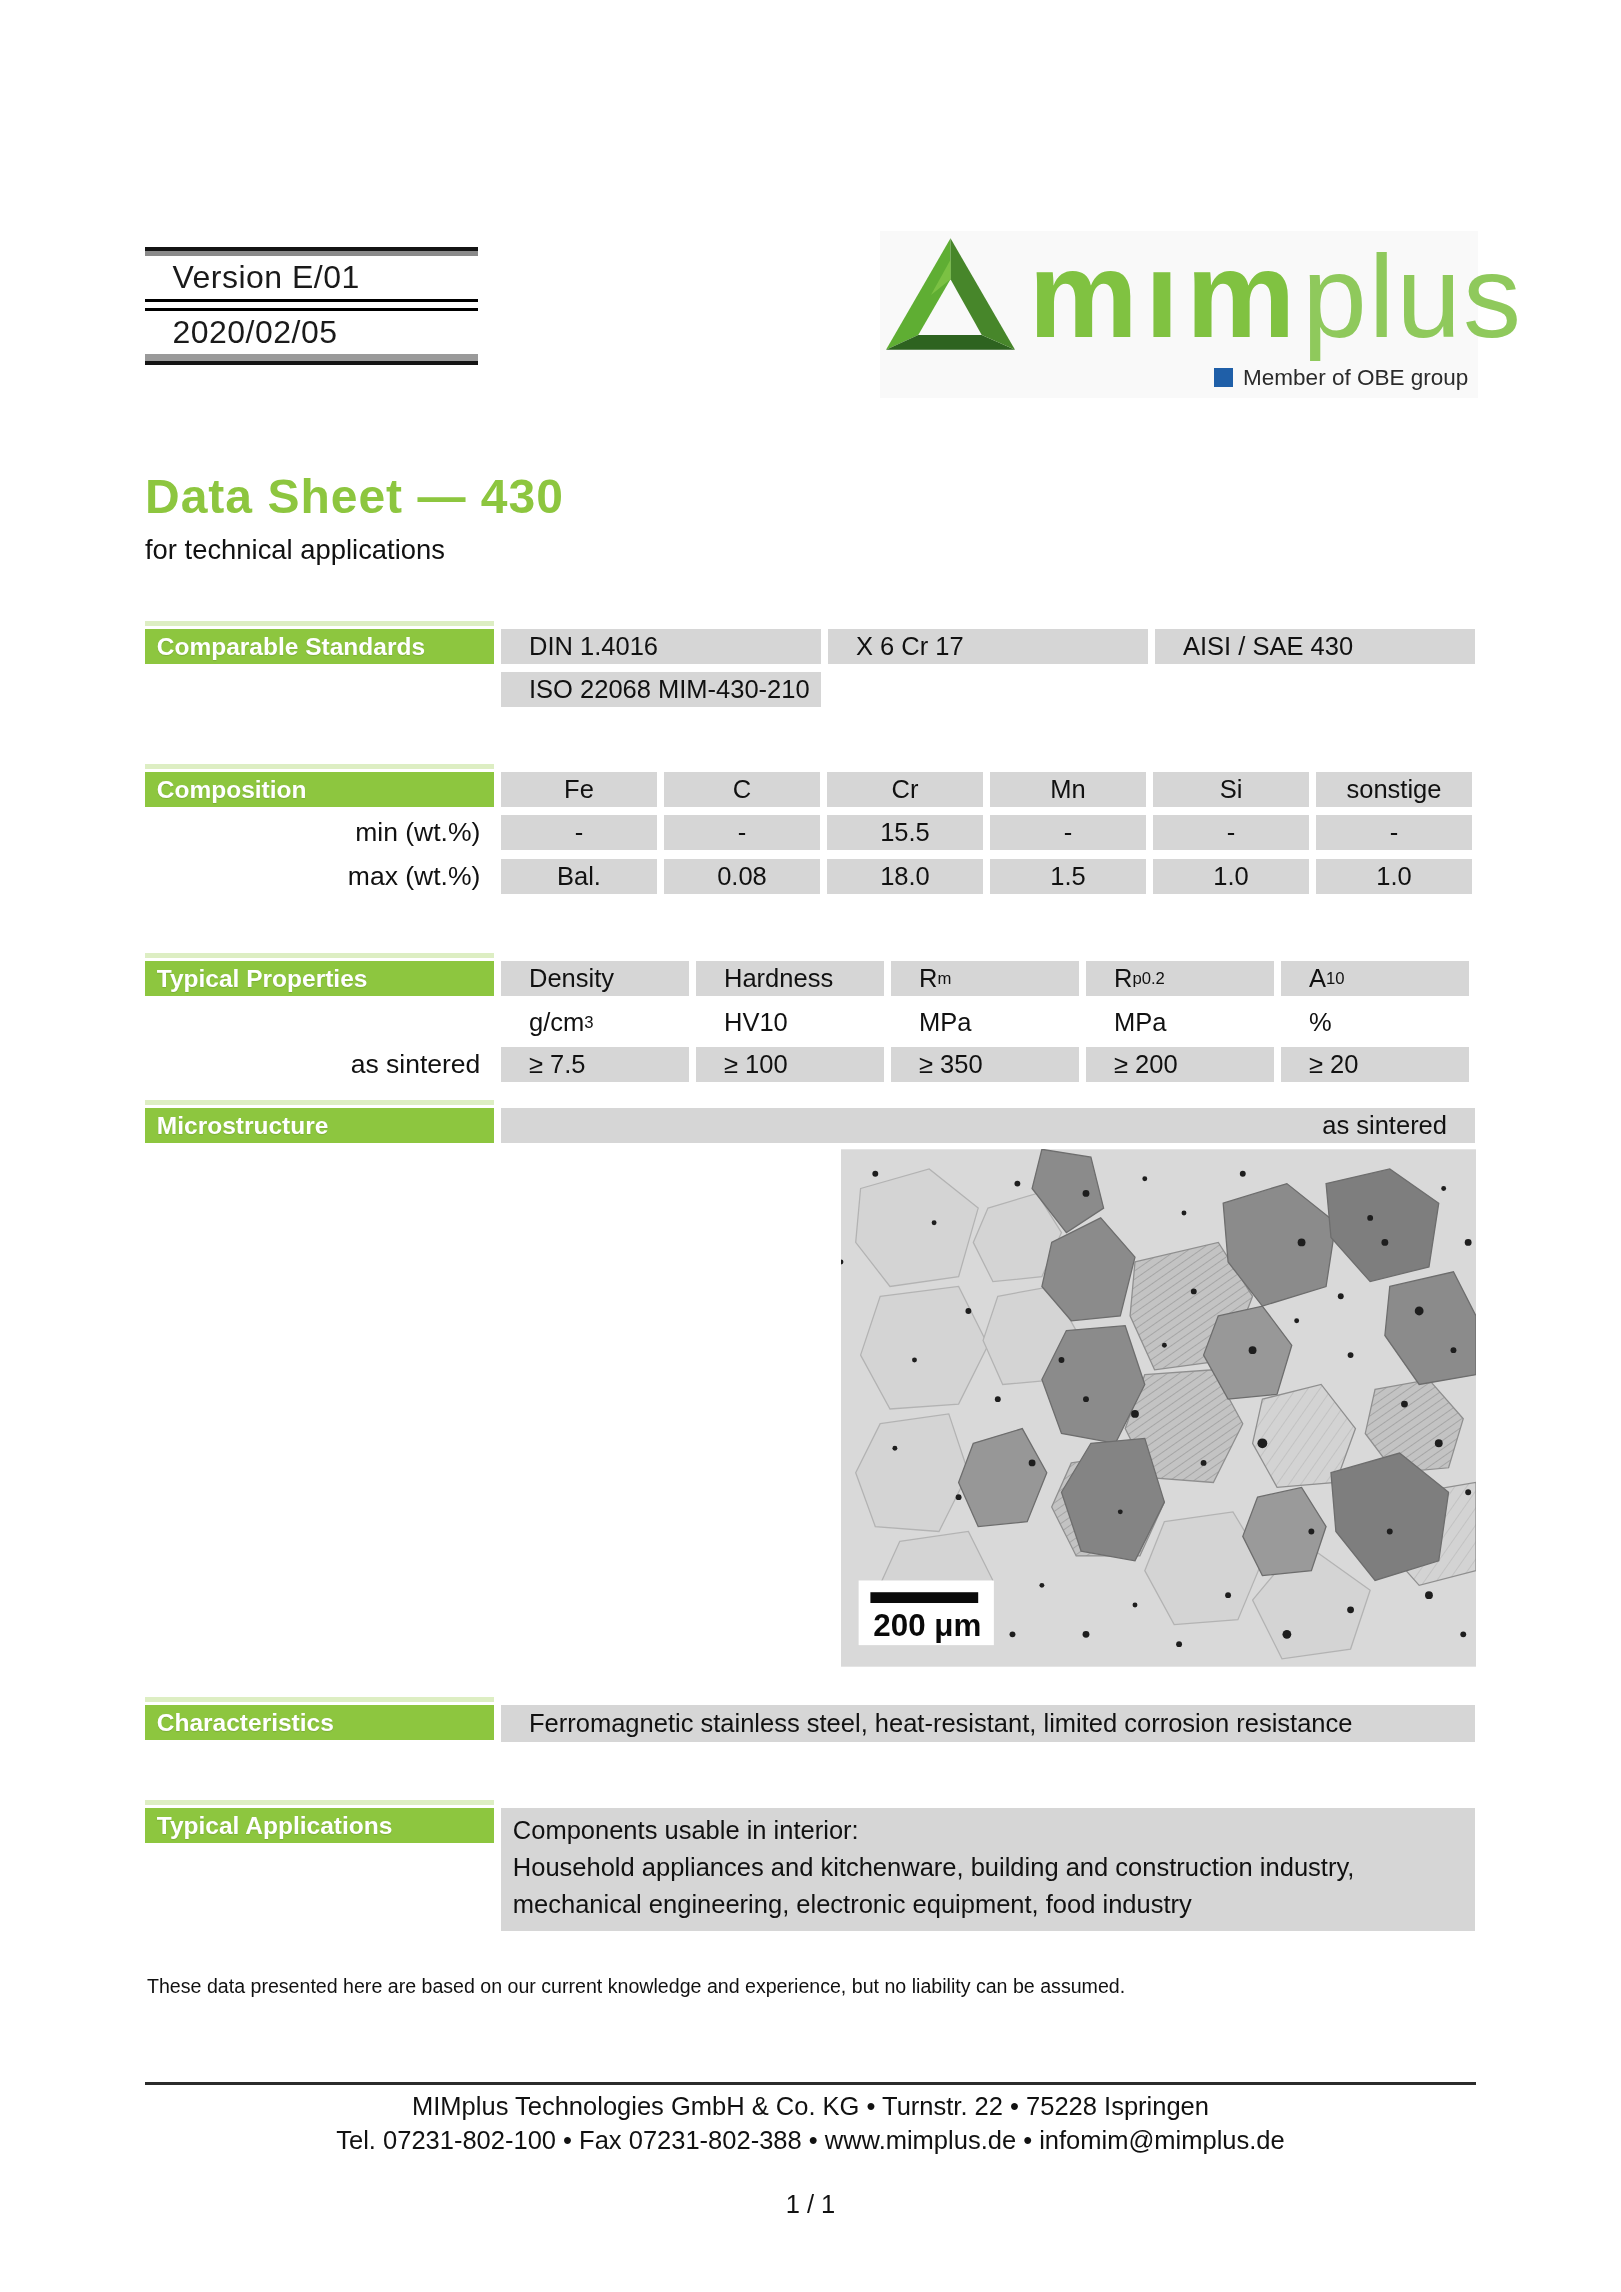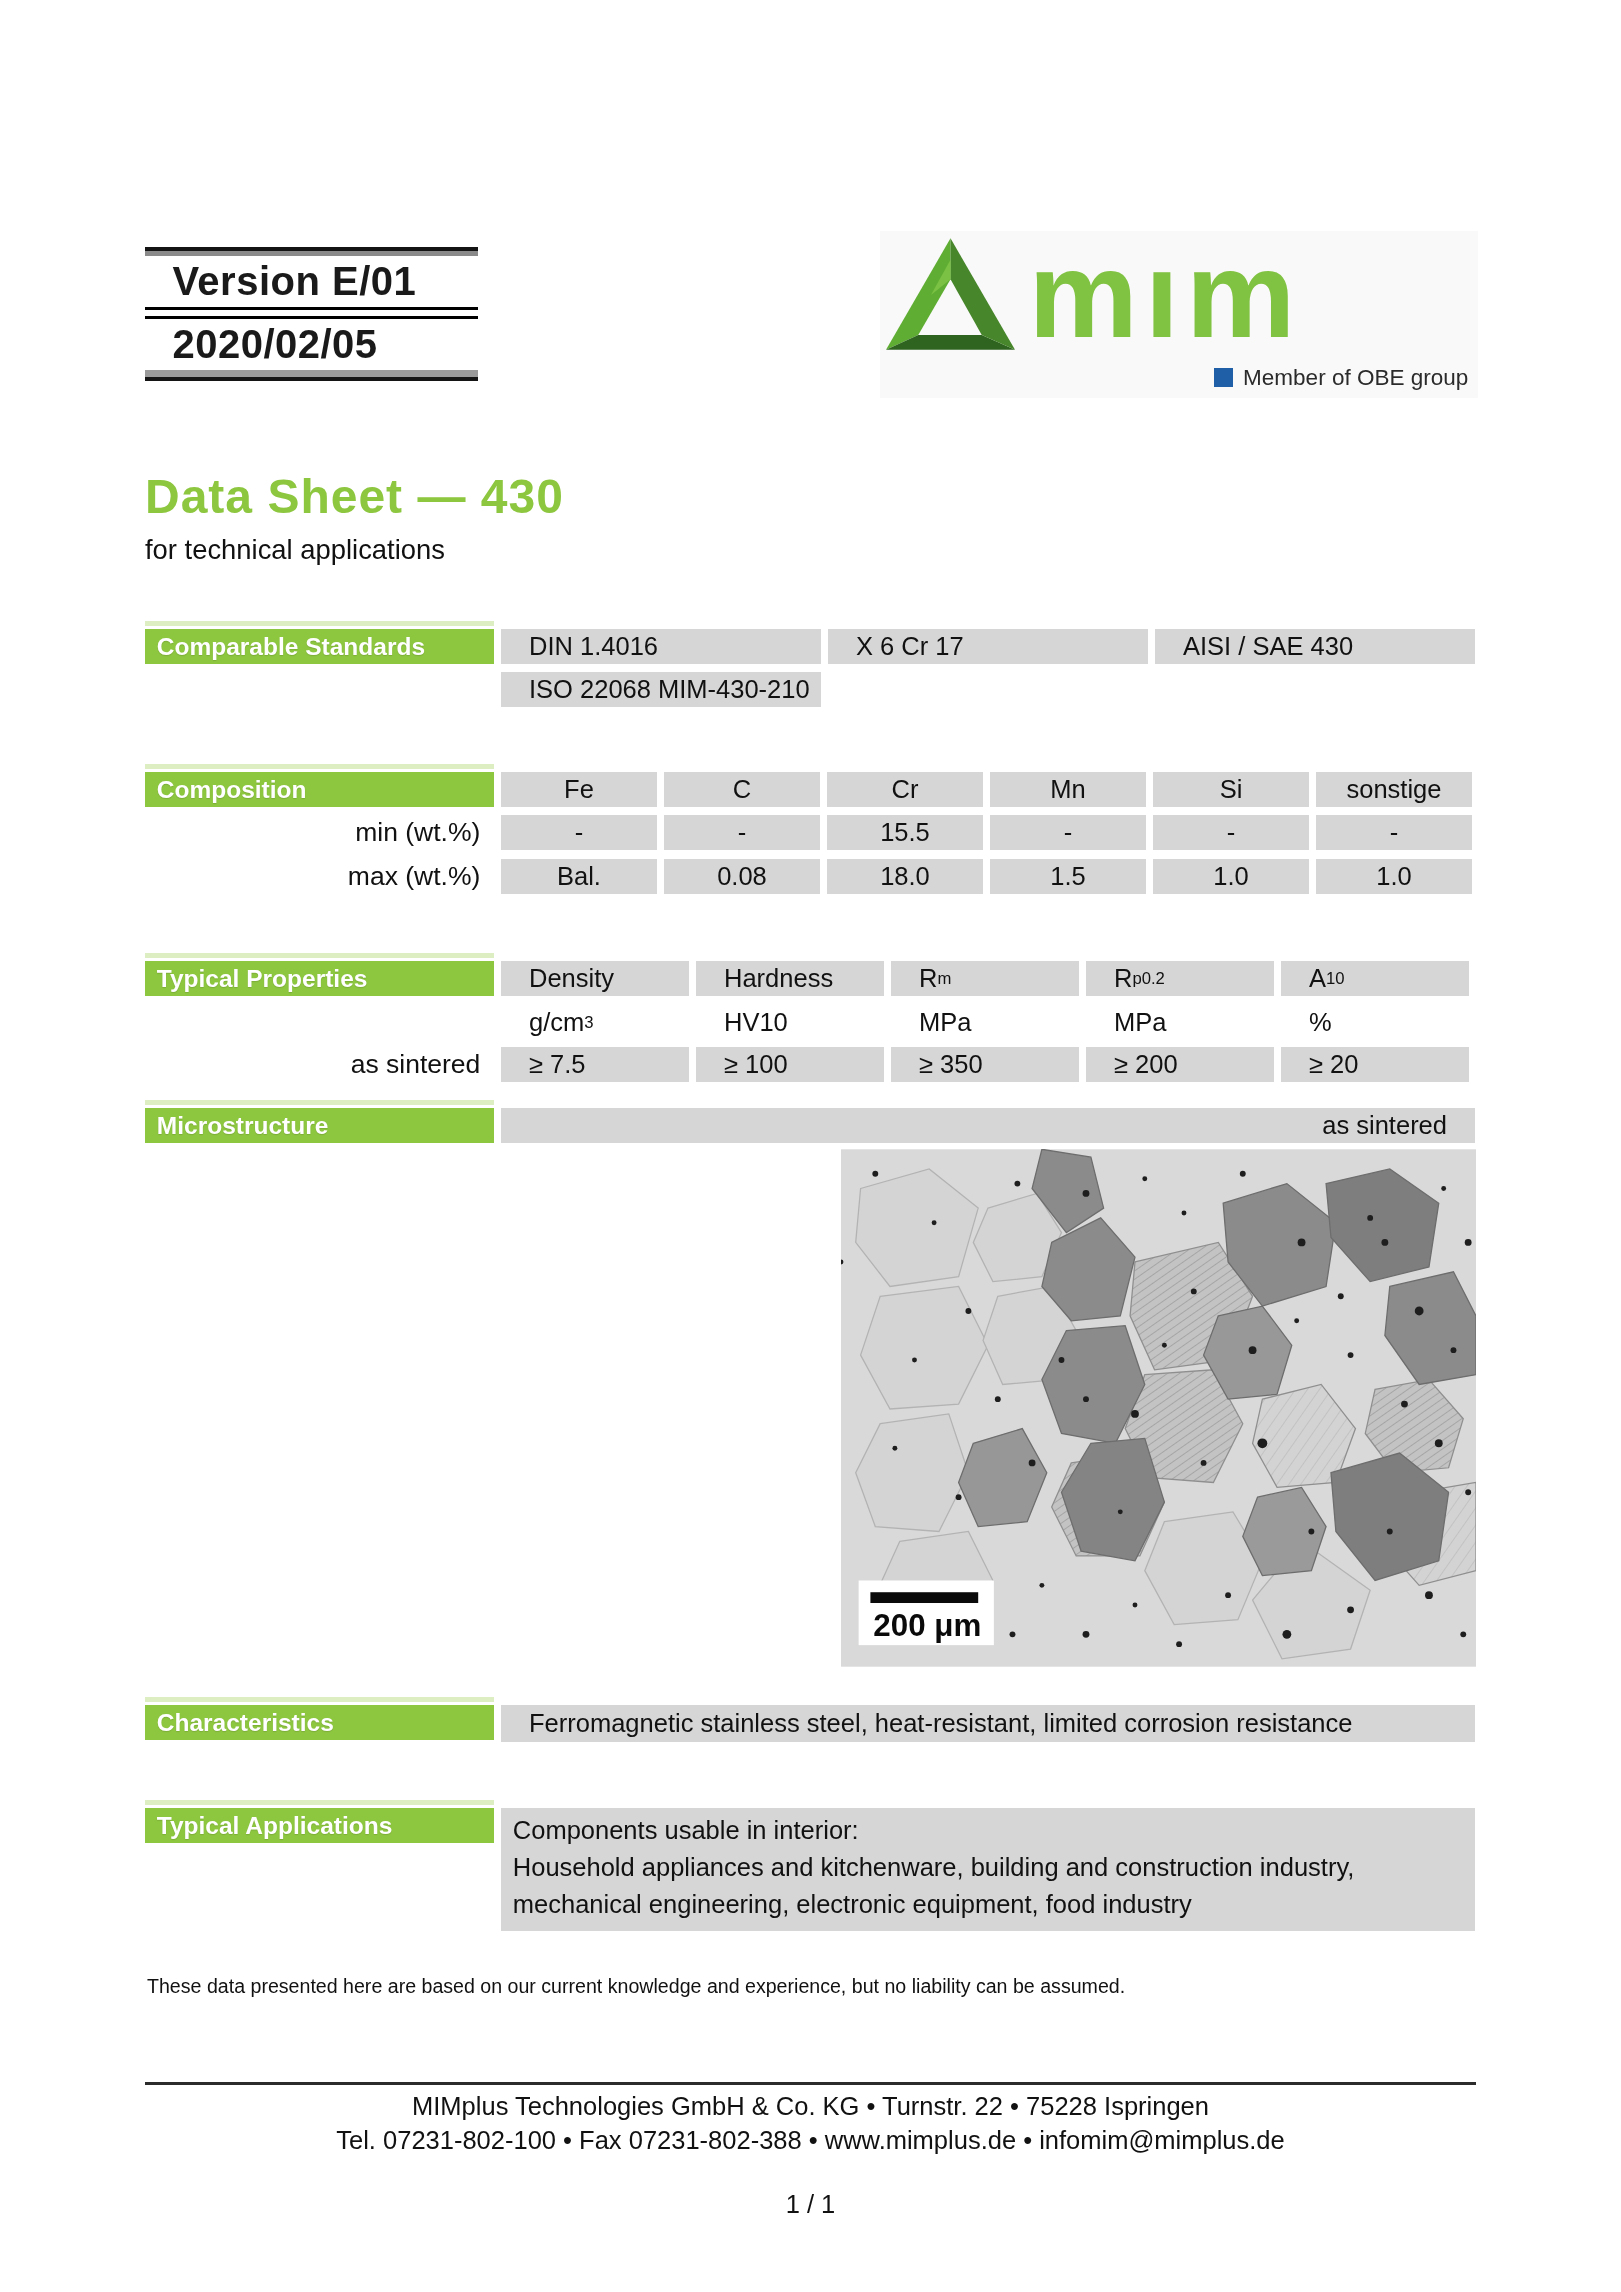--- a/index.html
+++ b/index.html
@@ -6,21 +6,21 @@
   body{
     width:1621px;height:2293px;position:relative;overflow:hidden;
     font-family:"Liberation Sans", sans-serif;color:#1a1a1a;
   }
 
   
   .version-box{position:absolute;left:145px;top:247px;width:333px;}
   .vb-top{height:8.8px;background:linear-gradient(to bottom,#141414 0 45%,#8a8a8a 45% 100%);}
   .vb-mid{height:12.7px;border-top:3.9px solid #000;border-bottom:3.9px solid #000;box-sizing:border-box;}
   .vb-bot{height:12.7px;background:linear-gradient(to bottom,#9a9a9a 0 55%,#141414 55% 85%,#ffffff 85%);}
-  .vb-text{font-size:40px;font-weight:bold;padding:2.9px 0 2.9px 27.4px;letter-spacing:0.5px;}
+  .vb-text{font-size:32px;font-weight:normal;padding:2.9px 0 2.9px 27.4px;letter-spacing:0.5px;}
 
   
   .logo{position:absolute;left:880px;top:231px;width:598px;background:#f9f9f9;padding:3.9px 5.9px 7.8px 5.9px;box-sizing:border-box;}
   .logo-row{display:flex;align-items:center;justify-content:flex-start;gap:13.7px;height:120px;}
   .brand{display:flex;align-items:baseline;line-height:1;}
   .brand-mim{font-size:123px;font-weight:bold;color:#80c241;letter-spacing:6.9px;}
   .brand-plus{font-size:116px;font-weight:400;color:#8fc95c;letter-spacing:2px;}
   .tagline{display:flex;align-items:center;justify-content:flex-end;gap:9.8px;margin-top:9.8px;padding-right:3.9px;}
   .tagline-sq{width:19.6px;height:19.6px;background:#1f5fa8;}
   .tagline-text{font-size:22.5px;color:#2b2b2b;}
@@ -88,20 +88,21 @@
     <span style="line-height:0;">
       <svg width="129" height="118" viewBox="0 0 132 120">
         <polygon points="66,2 0,116 33,101 66,44" fill="#5fae33"></polygon>
         <polygon points="0,116 132,116 98,101 33,101" fill="#2e6320"></polygon>
         <polygon points="132,116 66,2 66,44 98,101" fill="#47862a"></polygon>
         <polygon points="66,24 46,60 66,44" fill="#7bc143"></polygon>
       </svg>
     </span>
     <span class="brand">
       <span class="brand-mim">mım</span>
+        <span class="brand-plus">plus</span>
     </span>
   </div>
   <div class="tagline">
     <span class="tagline-sq"></span>
     <span class="tagline-text">Member of OBE group</span>
   </div>
 </div>
 
 <div class="title-block">
   <div class="title-main">Data Sheet — 430</div>

